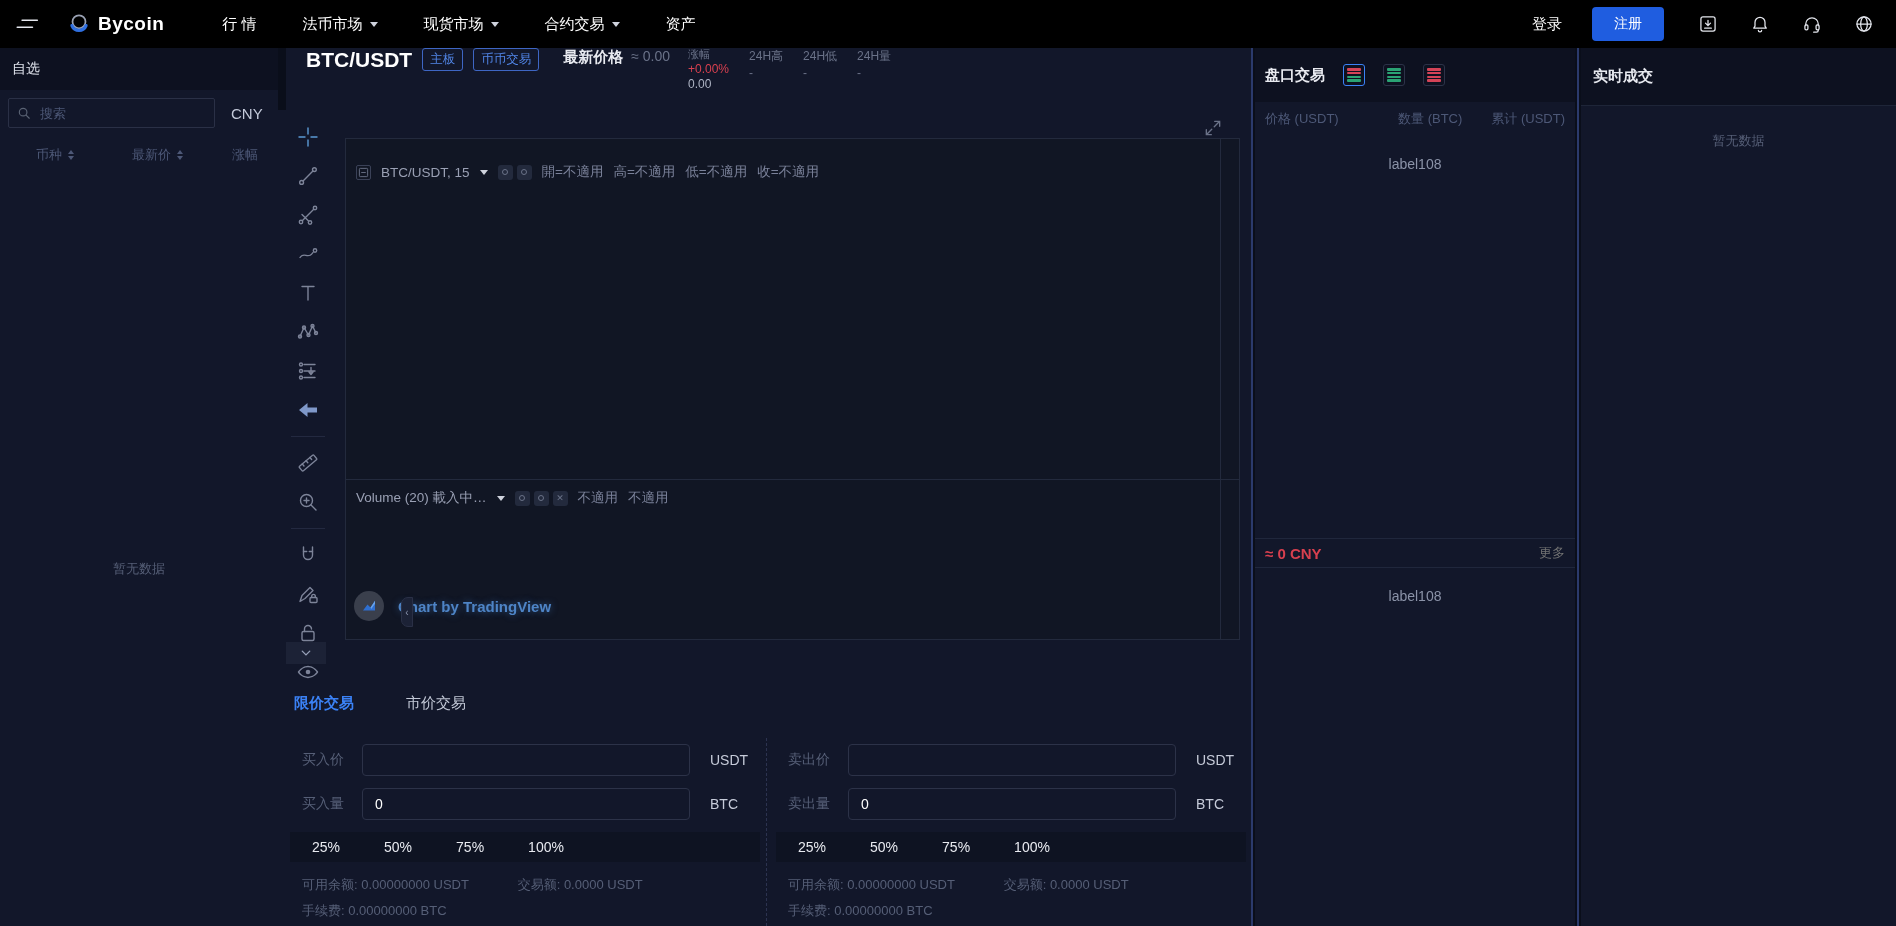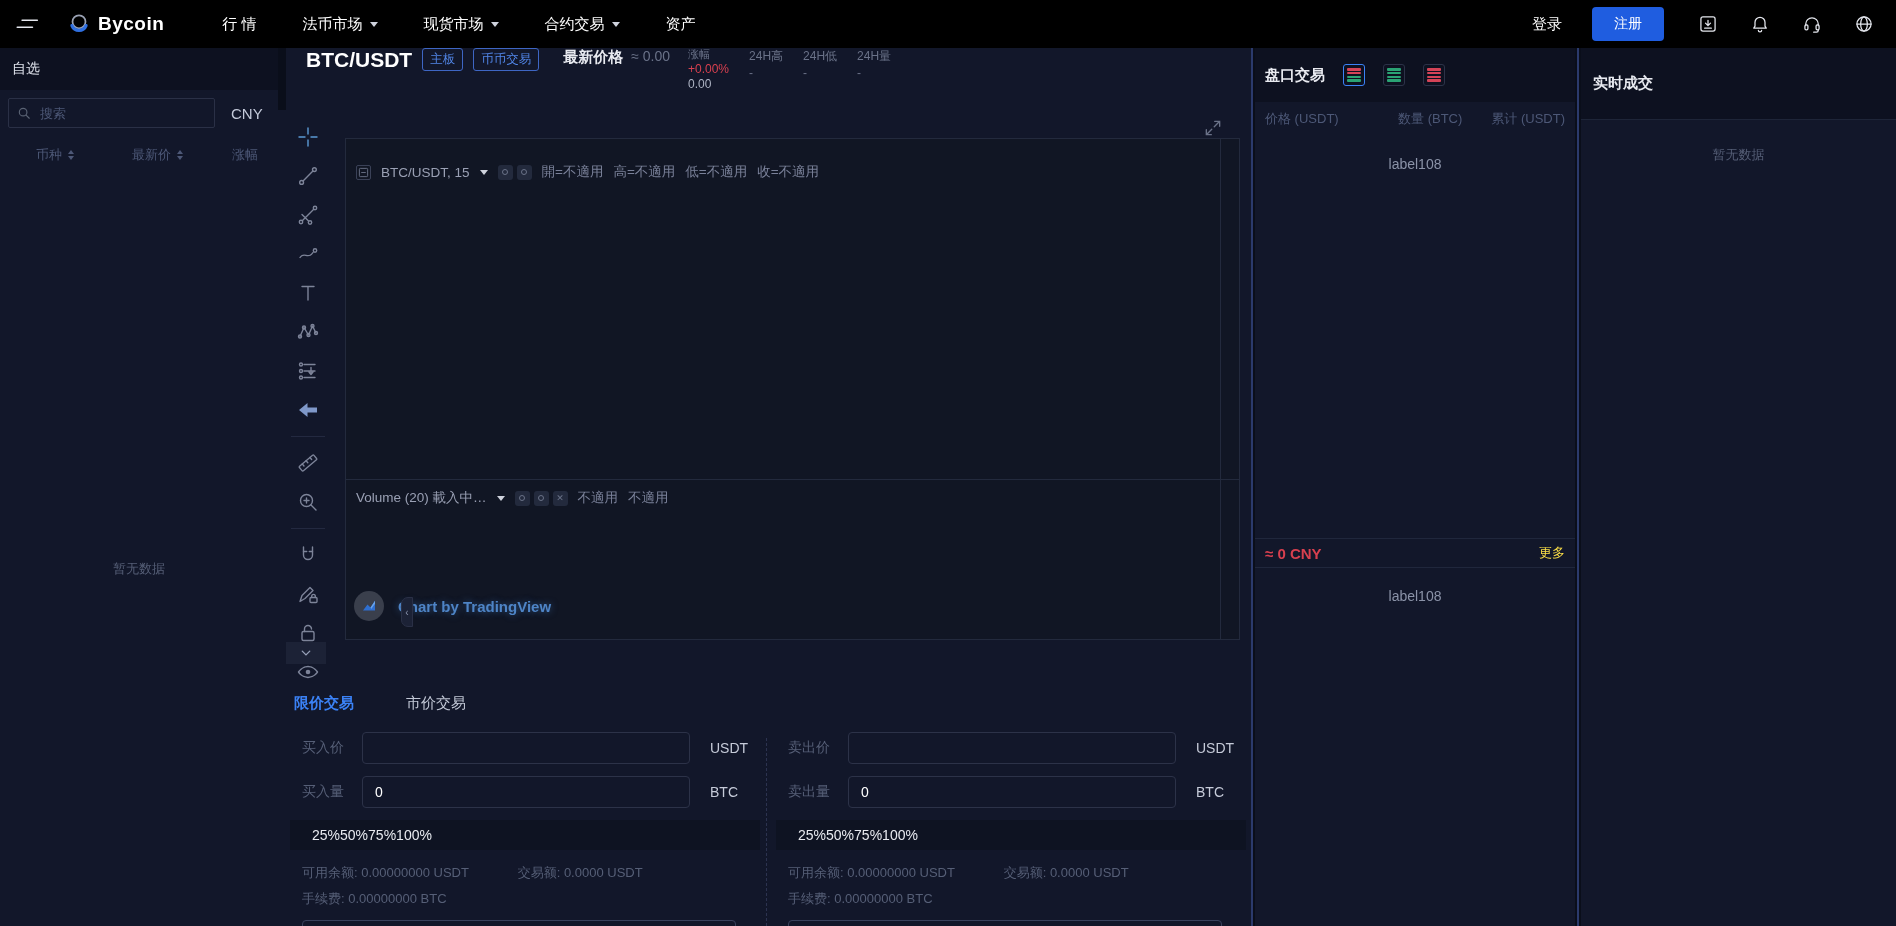--- a/index.html
+++ b/index.html
@@ -109,32 +109,32 @@
   .side-handle { position:absolute; left:55px; top:458px; width:12px; height:30px;
                  background:#1c2236; border:1px solid #2a3046; border-radius:7px 0 0 7px;
                  display:flex; align-items:center; justify-content:center;
                  color:#8a94ad; font-size:10px; cursor:pointer; }
 
   
   .trade-wrap { position:absolute; left:0; right:0; top:632px; bottom:0; background:#12172a; }
   .trade-tabs { display:flex; gap:52px; padding:14px 0 0 16px; }
   .ttab { font-size:15px; color:#c2c8d6; cursor:pointer; }
   .ttab.active { color:#3b82f6; font-weight:700; }
-  .tcol { position:absolute; top:52px; bottom:0; width:470px; }
+  .tcol { position:absolute; top:64px; bottom:0; width:470px; }
   .tcol.buy { left:12px; } .tcol.sell { left:498px; }
   .tsep { position:absolute; left:488px; top:58px; bottom:0; width:0;
           border-left:1px dashed #2c3350; }
   .frow { display:flex; align-items:center; height:32px; margin-bottom:12px; }
   .flabel { width:48px; margin-left:12px; font-size:14px; color:#565f77; }
   .tin { margin-left:12px; width:328px; height:32px; background:transparent;
          border:1px solid #2c3248; border-radius:4px; color:#fff; padding:0 12px;
          font-size:14px; font-family:inherit; outline:none; }
   .funit { margin-left:20px; color:#c6cbd9; font-size:14px; }
   .pct-strip { height:30px; background:#0e1322; display:flex; align-items:center;
-               padding-left:22px; }
+               padding-left:22px; gap:44px; }
   .pct { font-size:14px; color:#e8eaf0; cursor:pointer; }
   .info-row { margin-top:14px; margin-left:12px; font-size:13px; color:#565f77; }
   .info-row .pairtxt { display:inline-block; }
   .info-row .pairtxt.first { width:212px; }
   .info-row + .info-row { margin-top:8px; }
   .order-btn { margin:12px 12px 0 12px; height:40px; border:1px solid #39415c;
                border-radius:4px; background:transparent; width:434px; cursor:pointer; }
 
   
   .ob-head { height:54px; display:flex; align-items:center; padding:0 10px; gap:18px; }
@@ -146,25 +146,25 @@
   .ob-icon i { display:block; height:2.6px; border-radius:1px; }
   .st-r { background:#d44357; } .st-g { background:#2aa374; }
   .ob-cols { display:flex; align-items:center; height:34px; padding:0 10px;
              font-size:13px; color:#4d5877;gap:8px; }
   .ob-cols .c { flex:1; } .ob-cols .c.r { text-align:right; }
   .ob-asks { height:402px; text-align:center; }
   .ob-asks .ph, .ob-bids .ph { padding-top:20px; color:#8b93a8; font-size:14px; }
   .ob-mid { height:30px; border-top:1px solid #20273c; border-bottom:1px solid #20273c;
             display:flex; align-items:center; justify-content:space-between; padding:0 10px; }
   .ob-price { color:#d8404f; font-size:15px; font-weight:700; }
-  .ob-more { color:#fde047; font-size:13px; cursor:pointer; }
+  .ob-more { color:#737373; font-size:13px; cursor:pointer; }
   .ob-bids { text-align:center; }
 
   
-  .rt-head { height:72px; display:flex; align-items:center; padding:0 12px;
+  .rt-head { height:58px; display:flex; align-items:center; padding:0 12px;
              font-size:15px; font-weight:700; color:#e8eaf0; border-bottom:1px solid #1e2538; }
   .rt-cols { display:flex; align-items:center; height:32px; padding:0 14px;
              font-size:13px; color:#4d5877; }
   .rt-cols .c { flex:1; text-align:center; }
   .rt-empty { margin-top:26px; text-align:center; color:#565f77; font-size:13px; }
 </style>
 </head>
 <body>
 
 <header class="nav">

